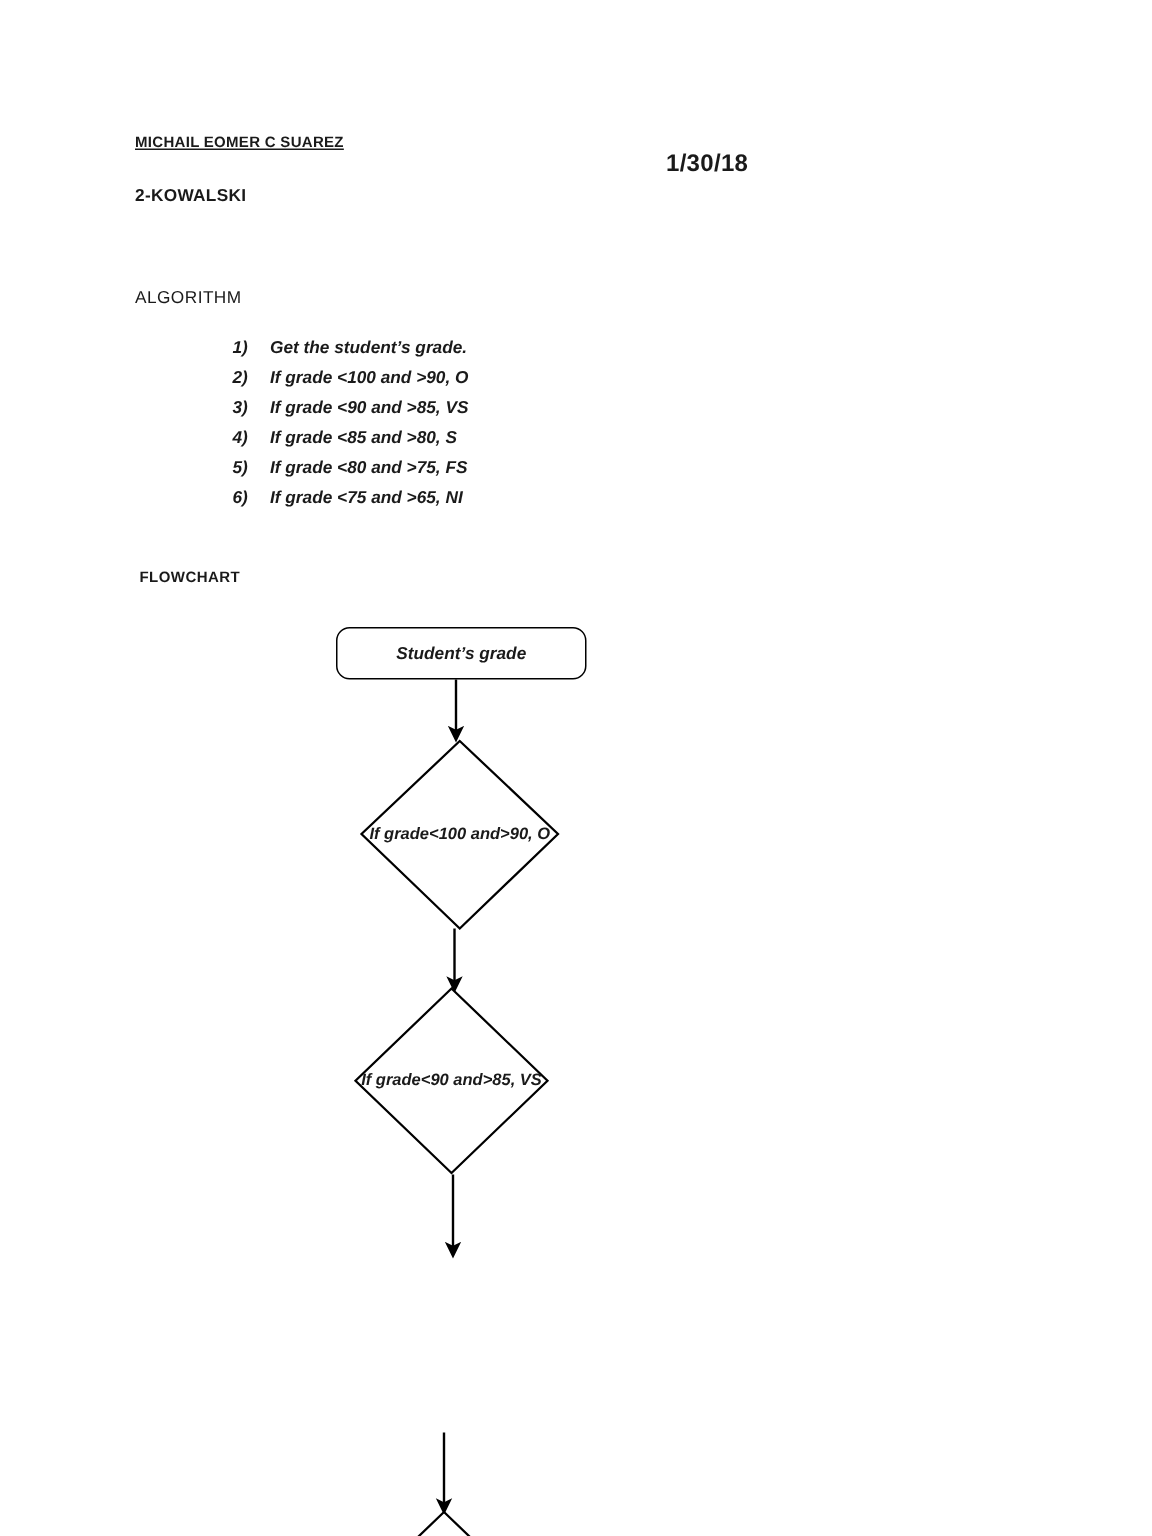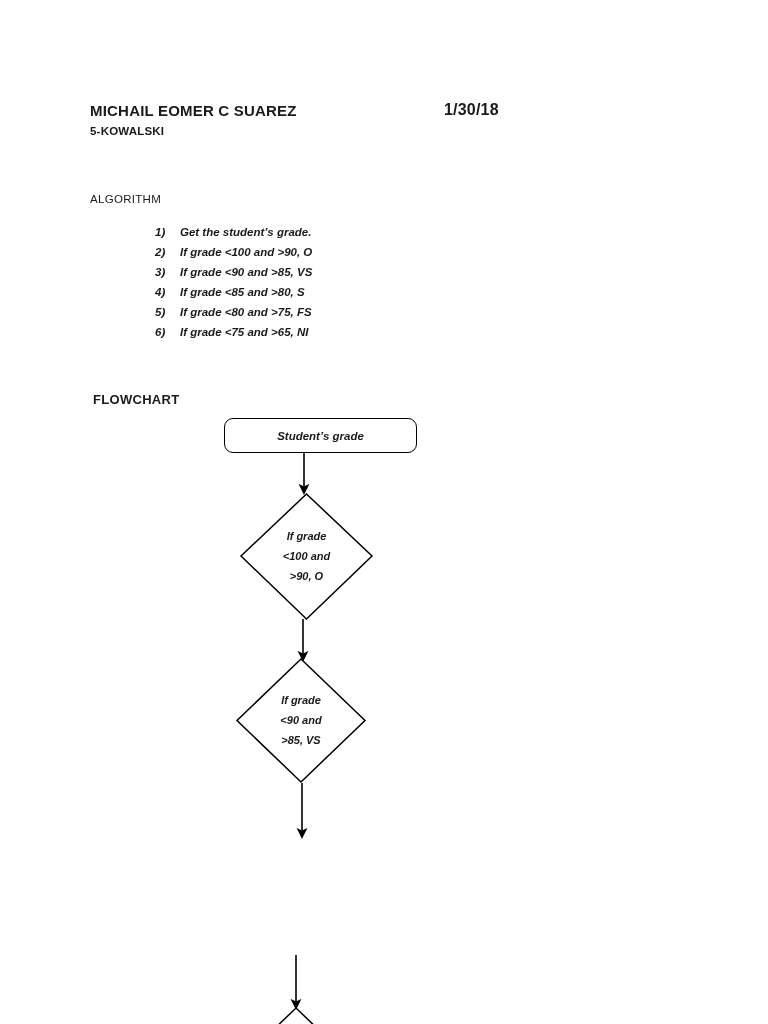--- a/index.html
+++ b/index.html
@@ -18,25 +18,26 @@
   .page {
     position: absolute;
     inset: 0;
     background: #ffffff;
   }
 
   
   .student-name {
     position: absolute;
     left: 90px;
-    top: 102px;
-    font-size: 15px;
+    top: 90px;
+    font-size: 10px;
     font-weight: bold;
     letter-spacing: 0.2px;
     white-space: nowrap;
+    text-decoration: underline;
   }
   .doc-date {
     position: absolute;
     left: 444px;
     top: 101px;
     font-size: 16px;
     font-weight: bold;
     letter-spacing: 0.2px;
     white-space: nowrap;
   }
@@ -80,41 +81,41 @@
   }
   .algo-text {
     white-space: nowrap;
     text-align: right;
   }
 
   
   .flowchart-heading {
     position: absolute;
     left: 93px;
-    top: 392px;
-    font-size: 13px;
+    top: 380px;
+    font-size: 10px;
     font-weight: bold;
     letter-spacing: 0.3px;
     white-space: nowrap;
   }
 
   .flow-canvas {
     position: absolute;
     left: 0;
     top: 0;
     width: 768px;
     height: 1024px;
     pointer-events: none;
   }
 
   .terminator {
     position: absolute;
     left: 224px;
     top: 418px;
-    width: 193px;
+    width: 167px;
     height: 35px;
     border: 1.4px solid #000000;
     border-radius: 9px;
     box-sizing: border-box;
     background: #ffffff;
     display: flex;
     align-items: center;
     justify-content: center;
     font-size: 11.5px;
     font-weight: bold;
@@ -125,41 +126,41 @@
   .diamond-wrap {
     position: absolute;
   }
   .diamond-wrap .diamond-label {
     position: absolute;
     left: 0;
     top: 0;
     width: 100%;
     height: 100%;
     display: flex;
-    flex-direction: column;
+    flex-direction: row;
     align-items: center;
     justify-content: center;
     font-size: 11px;
     font-weight: bold;
     font-style: italic;
     line-height: 20px;
     text-align: center;
     white-space: nowrap;
   }
   #diamond-1 { left: 241px; top: 493px; width: 131px; height: 126px; }
   #diamond-2 { left: 237px; top: 658px; width: 128px; height: 124px; }
 </style>
 </head>
 <body>
 
 <div class="page">
 
   <div class="student-name">MICHAIL EOMER C SUAREZ</div>
   <div class="doc-date">1/30/18</div>
-  <div class="section-code">5-KOWALSKI</div>
+  <div class="section-code">2-KOWALSKI</div>
 
   <div class="algorithm-heading">ALGORITHM</div>
 
   <div class="algorithm-list">
     <div class="algo-item">
       <span class="algo-num">1)</span>
       <span class="algo-text">Get the student’s grade.</span>
     </div>
     <div class="algo-item">
       <span class="algo-num">2)</span>

